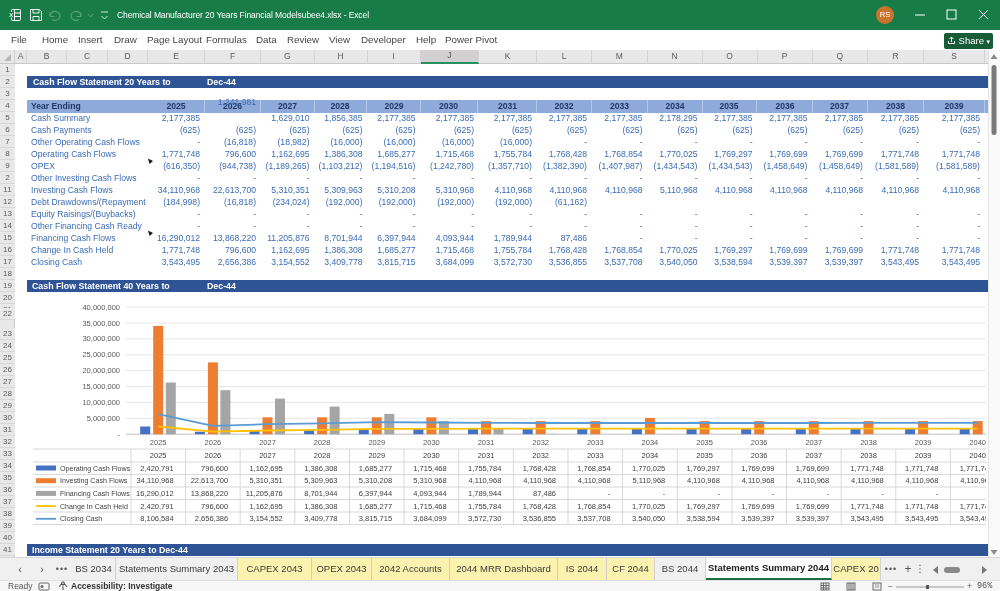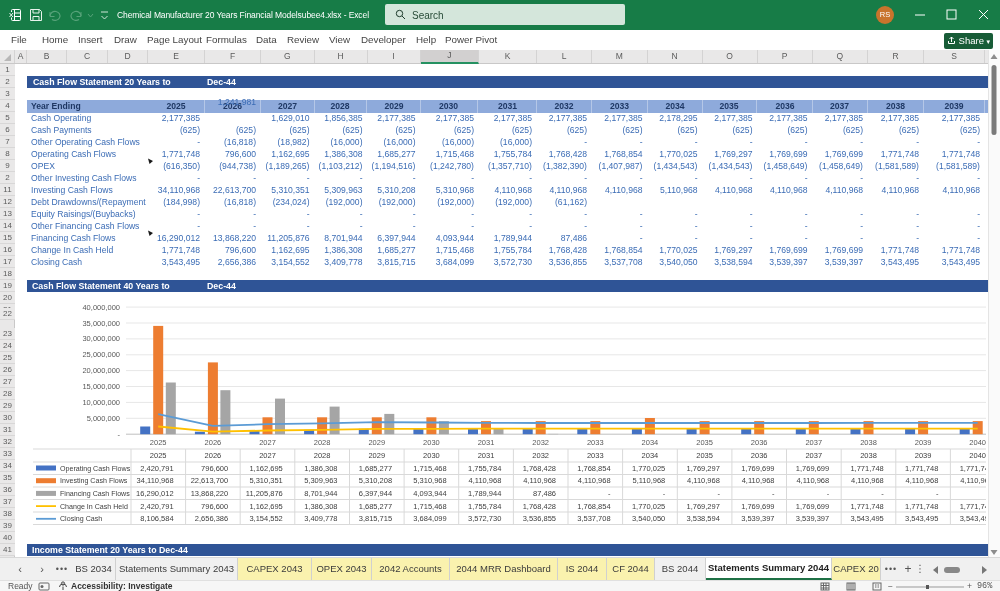--- a/index.html
+++ b/index.html
@@ -55,24 +55,20 @@
  <path d="M81 16 a5 4.5 0 1 0 -2 3.5"></path>
         <path d="M81 12 v4.5 h-4.5" stroke-width="1"></path>
  <path d="M88 14 l2.5 3 l2.5 -3" stroke-width="1"></path>
 </g>
 <g stroke="#CFE5D8" stroke-width="1" fill="none">
  <path d="M101 12 h7"></path>
         <path d="M101.5 16 l3 3 l3 -3"></path>
 </g>
 </svg>
     <div class="abs t" style="left:117px;top:0;height:30px;line-height:30px;color:#fff;font-size:8.5px;letter-spacing:-0.1px;">Chemical Manufacturer 20 Years Financial Modelsubee4.xlsx  -  Excel</div>
-    <div class="abs" id="search"><svg width="11" height="11" style="margin:5px 6px -1px 10px">
-        <circle cx="4.5" cy="4.5" r="3.2" stroke="#1D3B2B" fill="none"></circle>
-        <line x1="7" y1="7" x2="10" y2="10" stroke="#1D3B2B"></line>
-      </svg>Search</div>
     <div class="abs" style="left:876px;top:6px;width:18px;height:18px;border-radius:9px;background:#C8742C;color:#fff;font-size:7.5px;text-align:center;line-height:18px;">RS</div>
     <svg class="abs" style="left:900px;top:0" width="100" height="30">
       <g stroke="#fff" stroke-width="1" fill="none">
         <line x1="15" y1="15" x2="25" y2="15"></line>
         <rect x="47" y="10" width="9" height="9"></rect>
         <path d="M79 10 l9 9 M88 10 l-9 9"></path>
       </g>
     </svg>
     <div class="abs" id="ribbon"></div>
     <div class="rtab" style="left:11px;top:30px;position:absolute;">File</div>
@@ -170,21 +166,21 @@
       <div class="yr" style="left:420px;top:36px;width:58px;border-right:1px solid rgba(255,255,255,0.35);">2030</div>
       <div class="yr" style="left:479px;top:36px;width:58px;border-right:1px solid rgba(255,255,255,0.35);">2031</div>
       <div class="yr" style="left:537px;top:36px;width:55px;border-right:1px solid rgba(255,255,255,0.35);">2032</div>
       <div class="yr" style="left:592px;top:36px;width:56px;border-right:1px solid rgba(255,255,255,0.35);">2033</div>
       <div class="yr" style="left:648px;top:36px;width:55px;border-right:1px solid rgba(255,255,255,0.35);">2034</div>
       <div class="yr" style="left:702px;top:36px;width:55px;border-right:1px solid rgba(255,255,255,0.35);">2035</div>
       <div class="yr" style="left:758px;top:36px;width:55px;border-right:1px solid rgba(255,255,255,0.35);">2036</div>
       <div class="yr" style="left:812px;top:36px;width:56px;border-right:1px solid rgba(255,255,255,0.35);">2037</div>
       <div class="yr" style="left:868px;top:36px;width:56px;border-right:1px solid rgba(255,255,255,0.35);">2038</div>
       <div class="yr" style="left:924px;top:36px;width:61px;border-right:1px solid rgba(255,255,255,0.35);">2039</div>
-      <div class="lbl" style="top:48.0px;">Cash Operating</div>
+      <div class="lbl" style="top:48.0px;">Cash Summary</div>
       <div class="v" style="right:800.0px;top:48.0px;">2,177,385</div>
       <div class="v" style="right:744.0px;top:32px;">1,241,981</div>
       <div class="v" style="right:690.5px;top:48.0px;">1,629,010</div>
       <div class="v" style="right:637.5px;top:48.0px;">1,856,385</div>
       <div class="v" style="right:584.5px;top:48.0px;">2,177,385</div>
       <div class="v" style="right:526.0px;top:48.0px;">2,177,385</div>
       <div class="v" style="right:468.0px;top:48.0px;">2,177,385</div>
       <div class="v" style="right:413.0px;top:48.0px;">2,177,385</div>
       <div class="v" style="right:357.5px;top:48.0px;">2,177,385</div>
       <div class="v" style="right:302.5px;top:48.0px;">2,178,295</div>
@@ -314,21 +310,21 @@
       <div class="v" style="right:526.0px;top:144.0px;">-</div>
       <div class="v" style="right:468.0px;top:144.0px;">-</div>
       <div class="v" style="right:413.0px;top:144.0px;">-</div>
       <div class="v" style="right:357.5px;top:144.0px;">-</div>
       <div class="v" style="right:302.5px;top:144.0px;">-</div>
       <div class="v" style="right:247.5px;top:144.0px;">-</div>
       <div class="v" style="right:192.5px;top:144.0px;">-</div>
       <div class="v" style="right:137.0px;top:144.0px;">-</div>
       <div class="v" style="right:81.0px;top:144.0px;">-</div>
       <div class="v" style="right:20.0px;top:144.0px;">-</div>
-      <div class="lbl" style="top:156.0px;">Other Financing Cash Flows</div>
+      <div class="lbl" style="top:156.0px;">Other Financing Cash Ready</div>
       <div class="v" style="right:800.0px;top:156.0px;">-</div>
       <div class="v" style="right:744.0px;top:156.0px;">-</div>
       <div class="v" style="right:690.5px;top:156.0px;">-</div>
       <div class="v" style="right:637.5px;top:156.0px;">-</div>
       <div class="v" style="right:584.5px;top:156.0px;">-</div>
       <div class="v" style="right:526.0px;top:156.0px;">-</div>
       <div class="v" style="right:468.0px;top:156.0px;">-</div>
       <div class="v" style="right:413.0px;top:156.0px;">-</div>
       <div class="v" style="right:357.5px;top:156.0px;">-</div>
       <div class="v" style="right:302.5px;top:156.0px;">-</div>

